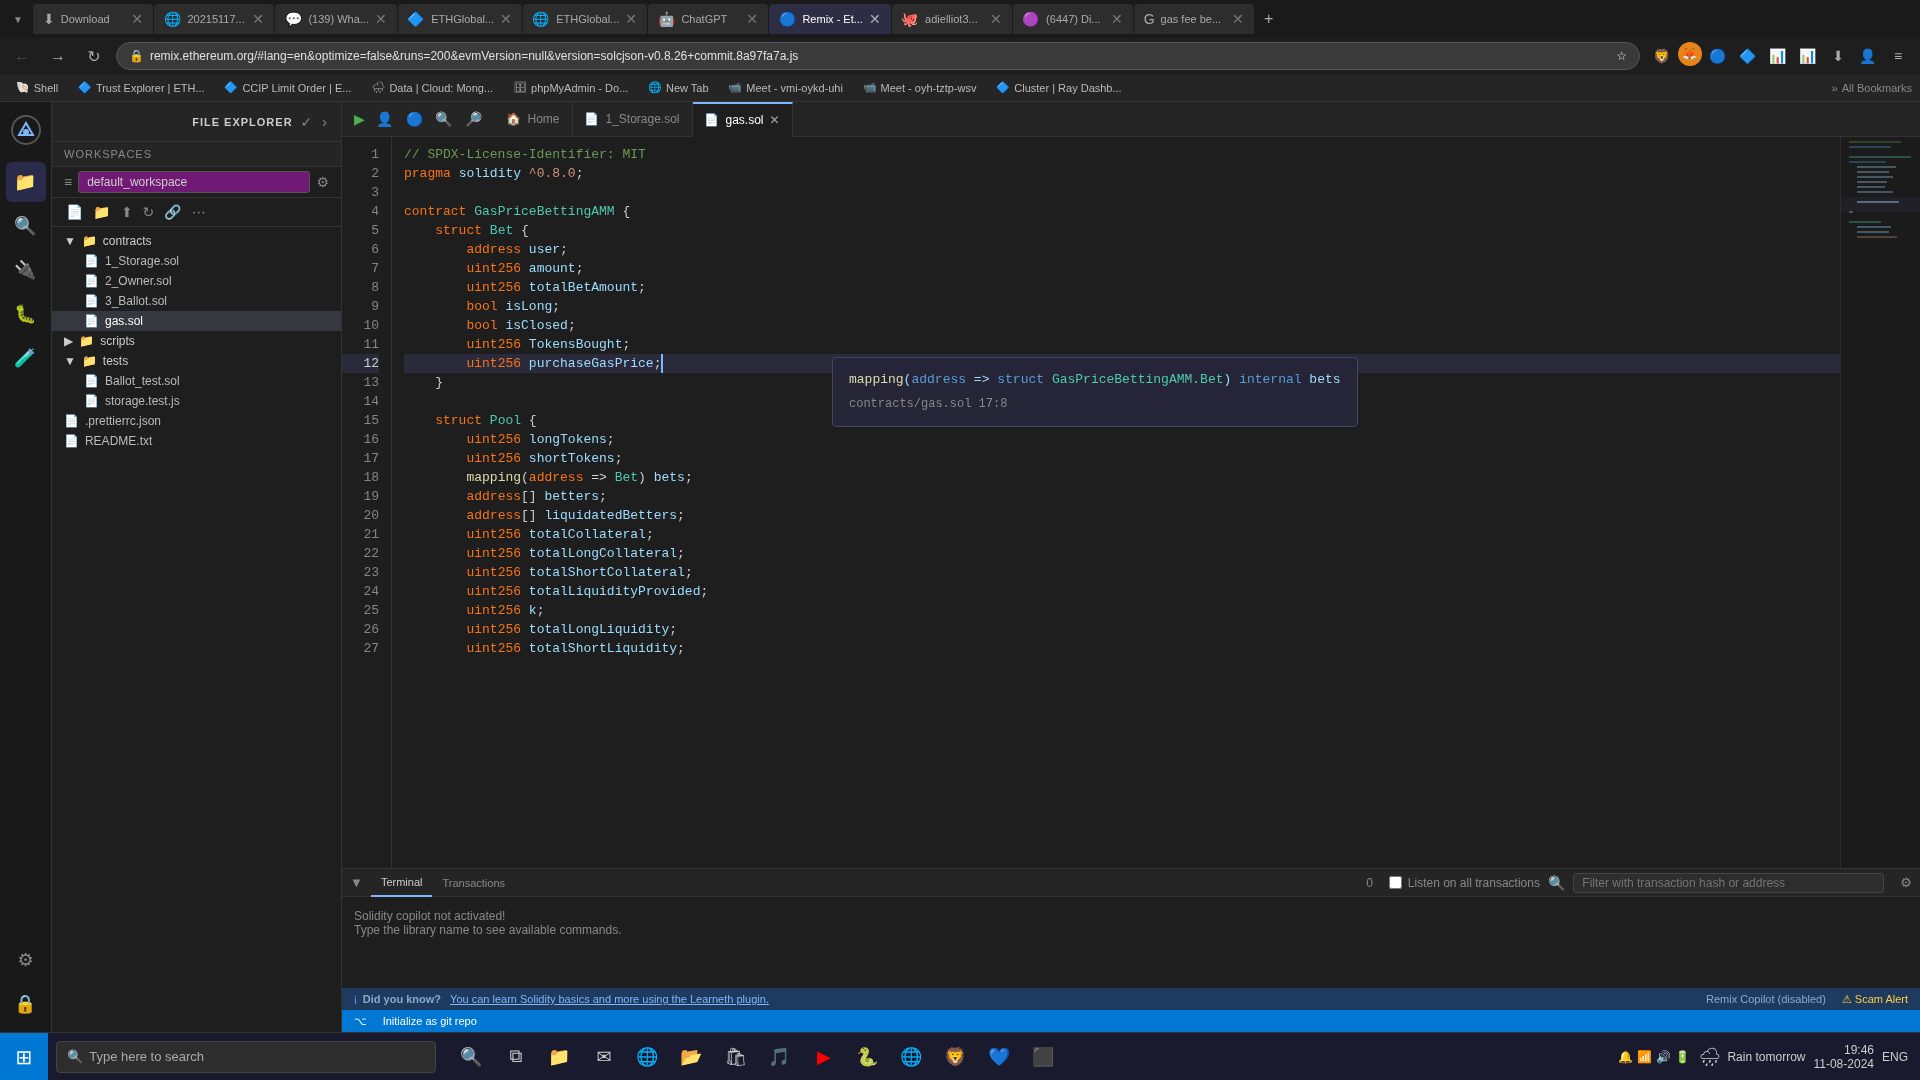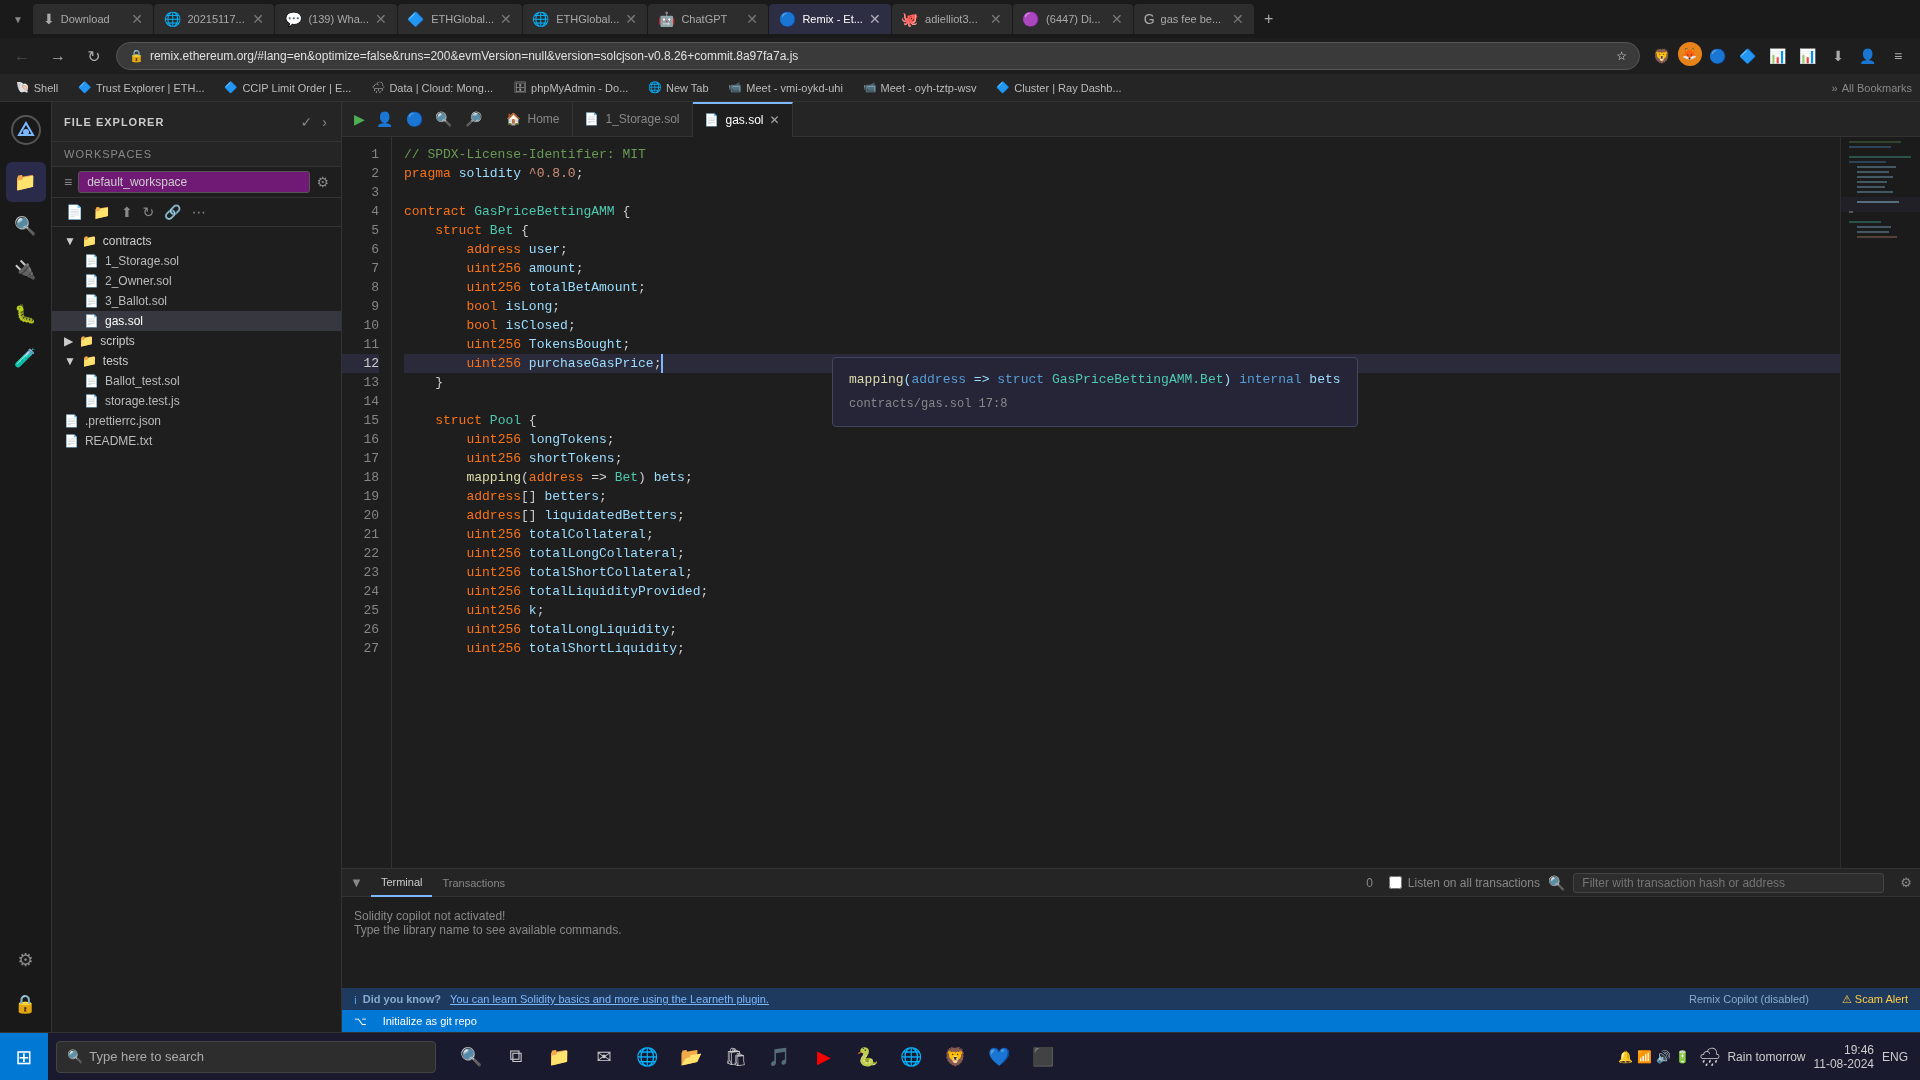--- a/index.html
+++ b/index.html
@@ -263,20 +263,21 @@
       flex-direction: column;
     }
     .panel-header {
       height: 40px;
       display: flex;
       align-items: center;
       padding: 0 12px;
       background: #252525;
       border-bottom: 1px solid #333;
       gap: 6px;
+      text-align: right;
     }
     .panel-btn {
       color: #888;
       cursor: pointer;
       font-size: 14px;
       padding: 2px;
     }
 
     .workspace-bar {
       display: flex;
@@ -548,21 +549,21 @@
     .status-bar {
       height: 22px;
       background: #0078d4;
       display: flex;
       align-items: center;
       padding: 0 12px;
       gap: 16px;
       font-size: 11px;
       color: #fff;
     }
-    .status-warn { color: #ffcc44; margin-left: 17px; }
+    .status-warn { color: #ffcc44; }
 
     
     .tip-bar {
       height: 22px;
       background: #1e3a5f;
       display: flex;
       align-items: center;
       padding: 0 12px;
       font-size: 11px;
       color: #88aacc;

